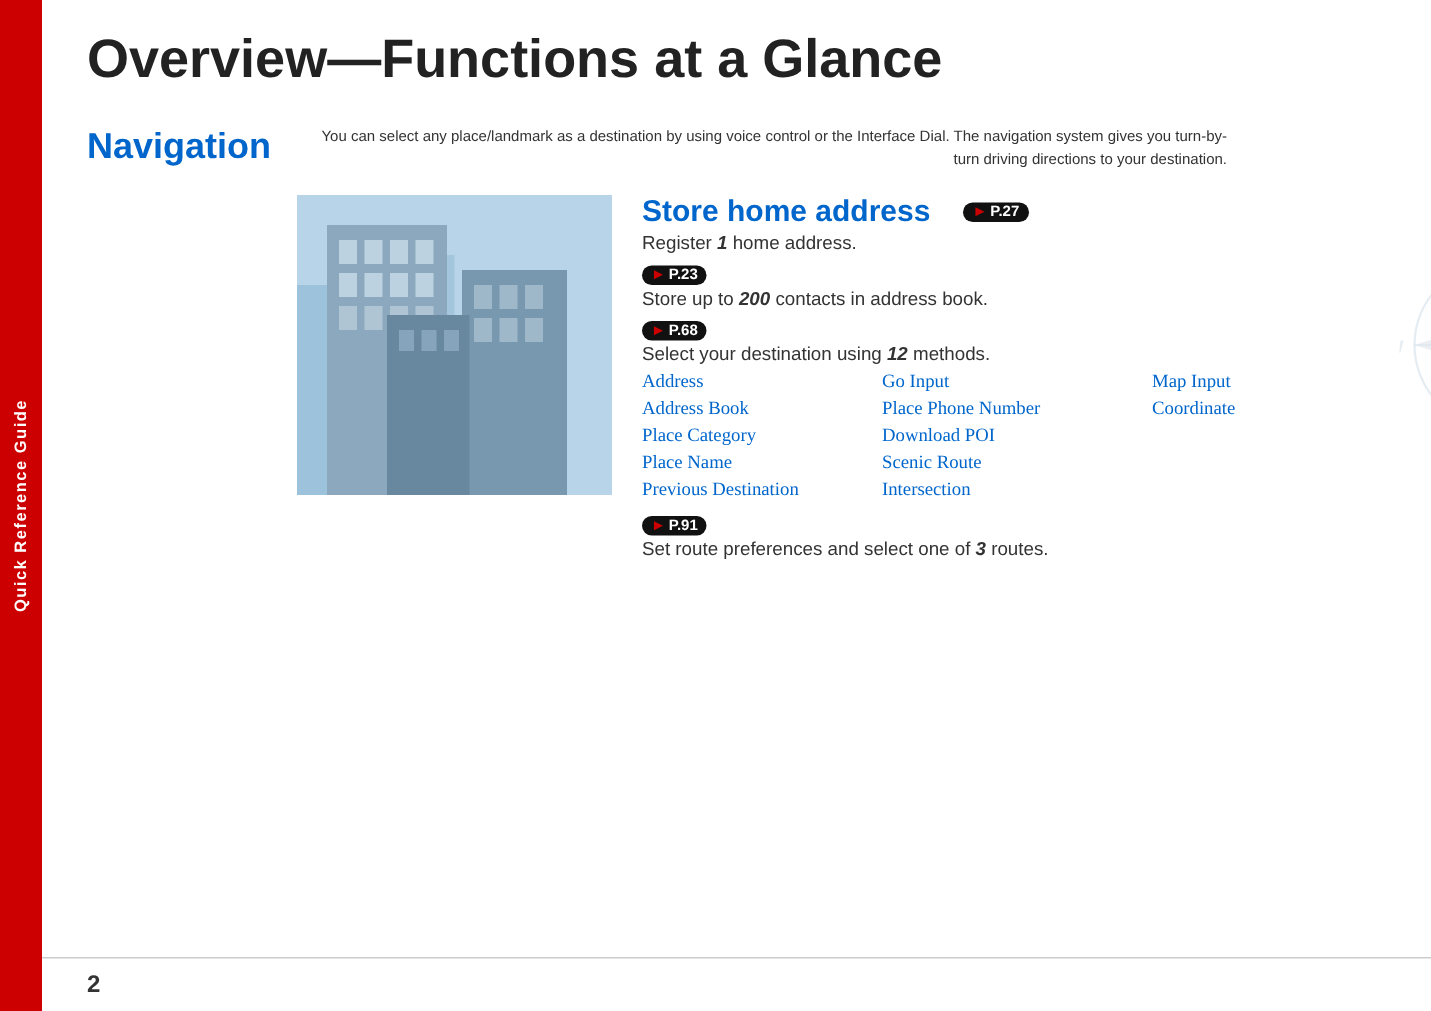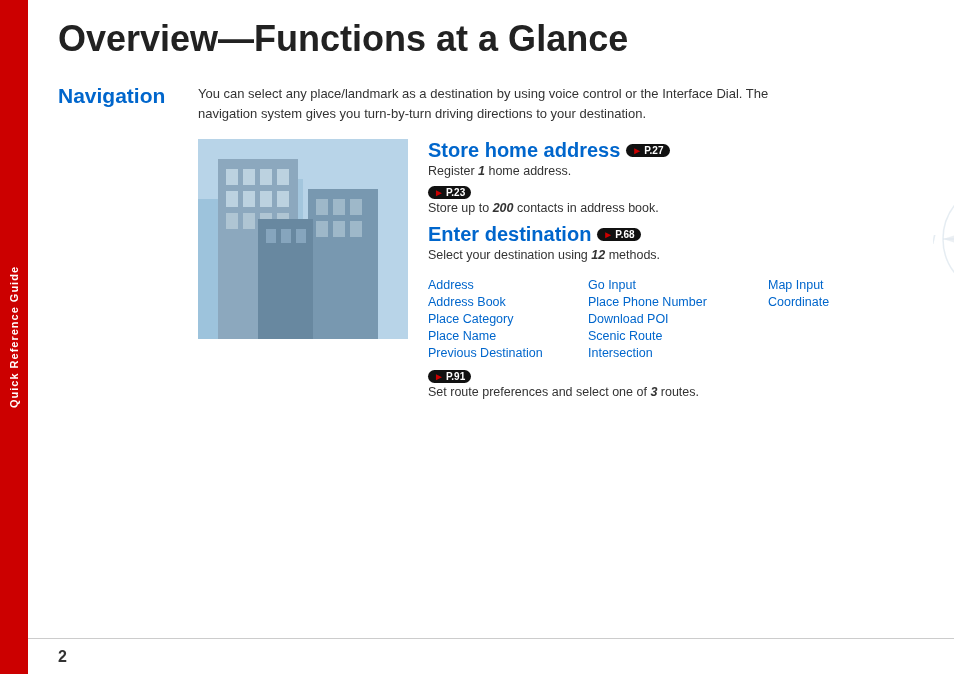--- a/index.html
+++ b/index.html
@@ -61,37 +61,38 @@
 
     
     .section-label-col {
       width: 130px;
       padding-top: 14px;
       flex-shrink: 0;
     }
 
     .section-label {
       color: #0066cc;
-      font-size: 21px;
+      font-size: 24px;
       font-weight: bold;
     }
 
     
     .main-content {
       flex: 1;
       padding-top: 14px;
       padding-left: 10px;
     }
 
     .intro-text {
-      font-size: 13px;
+      font-size: 10px;
       color: #333;
       line-height: 1.5;
       margin-bottom: 16px;
       max-width: 620px;
+      text-align: right;
     }
 
     
     .image-content-row {
       display: flex;
       gap: 20px;
       align-items: flex-start;
     }
 
     
@@ -118,21 +119,21 @@
     .feature-block {
       margin-bottom: 8px;
     }
 
     .feature-title {
       font-size: 20px;
       font-weight: bold;
       color: #0066cc;
       display: flex;
       align-items: center;
-      gap: 6px;
+      gap: 22px;
       margin-bottom: 2px;
     }
 
     .feature-badge {
       background: #111;
       color: white;
       font-size: 10px;
       border-radius: 10px;
       padding: 1px 6px;
       font-weight: bold;
@@ -155,21 +156,22 @@
     .feature-desc strong {
       font-style: italic;
       font-weight: bold;
     }
 
     
     .methods-grid {
       display: grid;
       grid-template-columns: 160px 180px 140px;
       gap: 3px 0;
-      margin-top: 16px;
+      margin-top: 4px;
+      font-family: Liberation Serif, serif;
     }
 
     .method-link {
       color: #0066cc;
       font-size: 12.5px;
       text-decoration: none;
       cursor: pointer;
     }
 
     
@@ -286,21 +288,20 @@
               <span class="feature-badge">
                 <span class="badge-arrow">►</span>
                 <span>P.23</span>
               </span>
             </div>
             <p class="feature-desc">Store up to <strong>200</strong> contacts in address book.</p>
           </div>
 
           <div class="feature-block">
             <div class="feature-title">
-              <span>Enter destination</span>
               <span class="feature-badge">
                 <span class="badge-arrow">►</span>
                 <span>P.68</span>
               </span>
             </div>
             <p class="feature-desc">Select your destination using <strong>12</strong> methods.</p>
 
             <div class="methods-grid">
               <a class="method-link">Address</a>
               <a class="method-link">Go Input</a>

